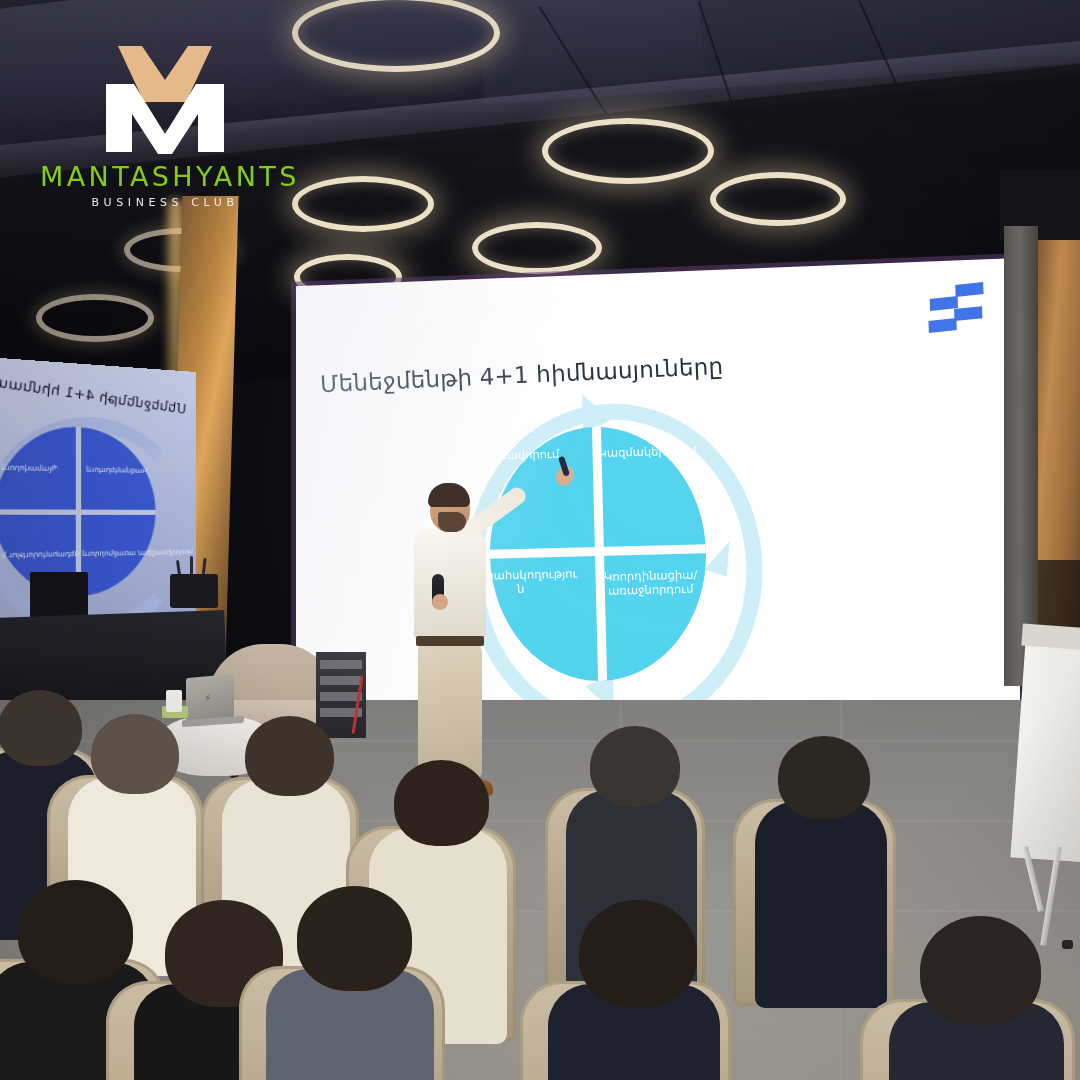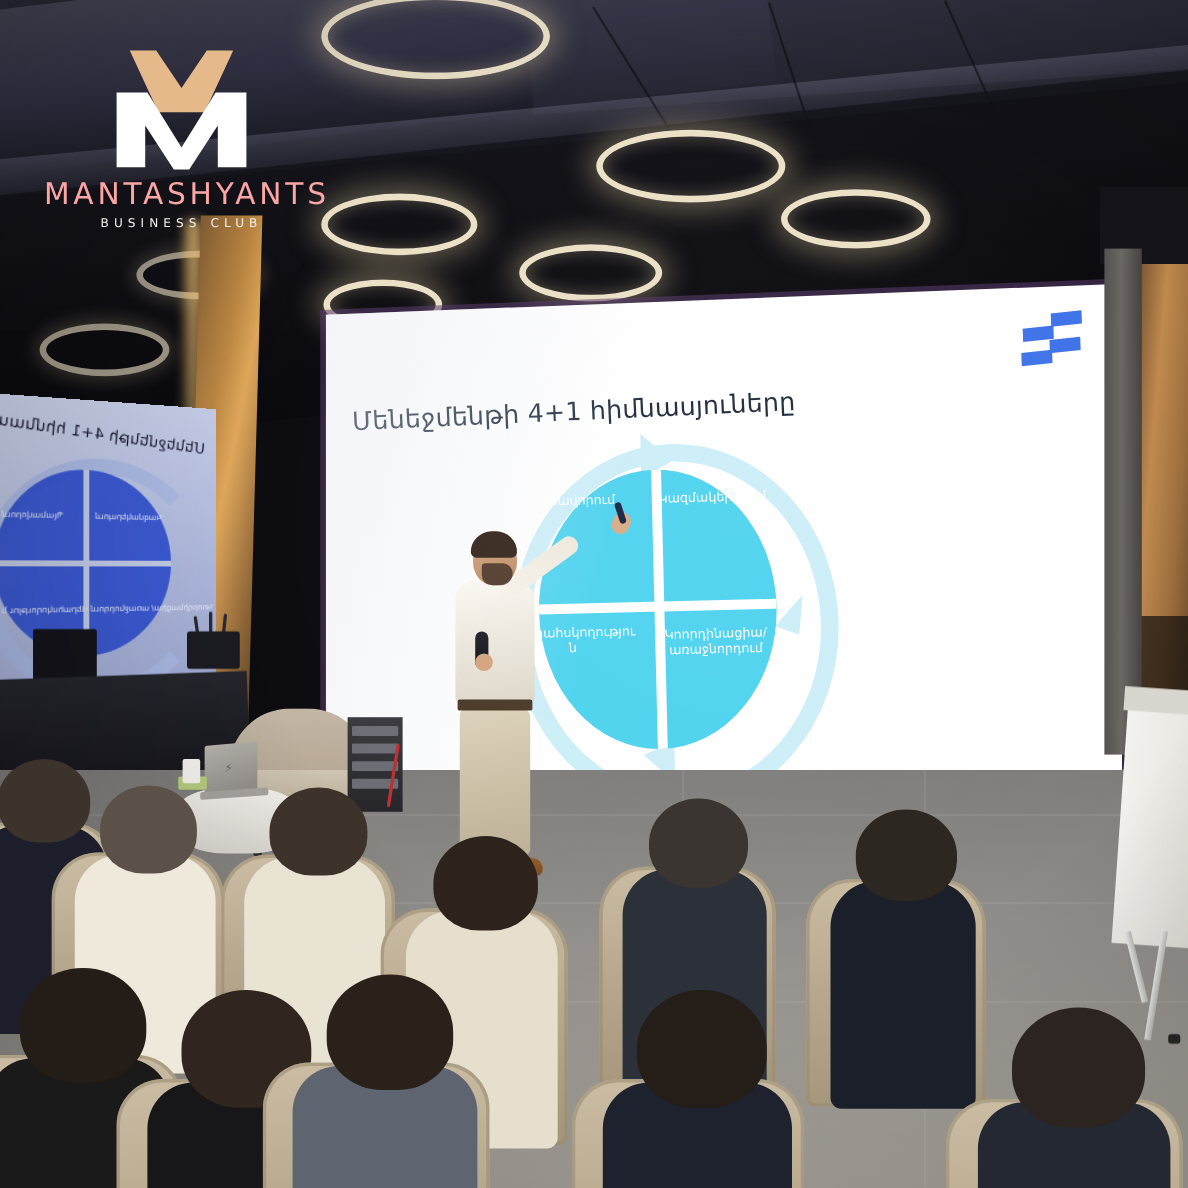--- a/index.html
+++ b/index.html
@@ -158,21 +158,21 @@
     background:linear-gradient(170deg,#ddd2bb,#c9bda3 60%,#bdb097);}
   .p-legsplit{position:absolute;left:44px;top:196px;width:5px;height:96px;background:rgba(140,128,105,.5);}
   .p-shoe{position:absolute;width:40px;height:15px;border-radius:7px 11px 6px 6px;
     background:linear-gradient(160deg,#a2652f,#7b4a21);}
 
   .dimtop{position:absolute;left:0;top:0;width:1080px;height:1080px;pointer-events:none;
     background:radial-gradient(ellipse at 62% 44%,rgba(255,255,255,.05) 0%,rgba(0,0,0,0) 48%,rgba(0,0,0,.30) 100%);}
 
   
   .wm{position:absolute;left:40px;top:40px;width:250px;height:190px;text-align:center;}
-  .wm-title{color:#fca5a5;font-size:27px;letter-spacing:3.4px;margin-top:3px;font-weight:400;}
+  .wm-title{color:#84cc16;font-size:27px;letter-spacing:3.4px;margin-top:3px;font-weight:400;}
   .wm-sub{color:#f0ecea;font-size:11px;letter-spacing:4.6px;margin-top:4px;}
 </style>
 </head>
 <body>
 
 <div id="stage">
 
   <div class="ceiling">
     <div class="ceil-slab"></div>
     <div class="ceil-slab2"></div>

